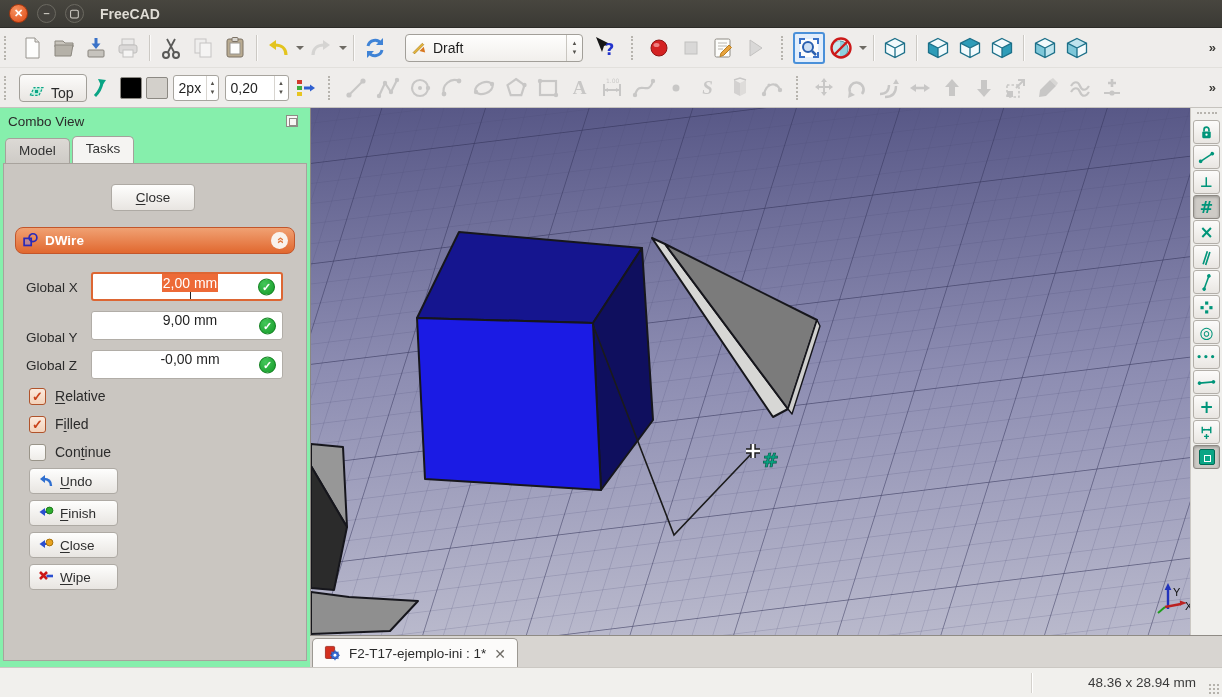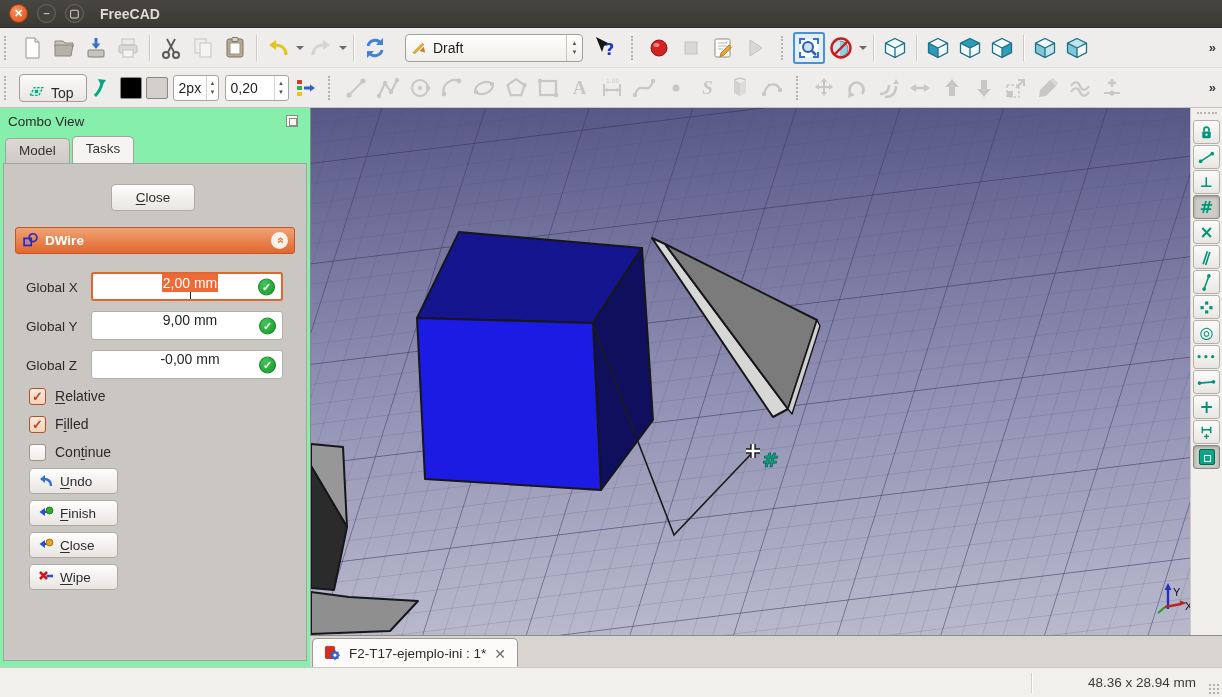--- a/index.html
+++ b/index.html
@@ -52,21 +52,21 @@
   .tab{padding:4px 13px;border:1px solid #a5a19b;border-bottom:none;border-radius:5px 5px 0 0;
     background:linear-gradient(#dcd9d5,#cecbc6);color:#333;margin-right:2px;font-size:13.5px;height:25px;}
   .tab.active{background:#f5f4f2;height:27px;font-weight:normal;}
   .taskarea{position:absolute;left:3px;right:3px;top:55px;bottom:6px;background:#cac6c1;border:1px solid #a8a39d;}
 
   .btn{background:linear-gradient(#fefefd,#e8e5e1);border:1px solid #aeaaa4;border-radius:4px;color:#2e2e2e;
     display:flex;align-items:center;justify-content:center;font-size:13.5px;}
   .u{text-decoration:underline;text-underline-offset:2px;}
   .close-top{position:absolute;left:107px;top:20px;width:84px;height:27px;}
 
-  .dwire{position:absolute;left:11px;top:63px;width:280px;height:27px;border-radius:3px;
+  .dwire{position:absolute;left:11px;top:63px;width:280px;height:27px;border-radius:8px;
     background:linear-gradient(#f0a173,#e1682f);border:1px solid #c2562b;
     display:flex;align-items:center;padding:0 6px;gap:6px;color:#fff;font-weight:bold;font-size:13.5px;}
   .dwire .collapse{margin-left:auto;width:17px;height:17px;border-radius:50%;background:#f9f2ec;color:#e0763c;
     display:flex;align-items:center;justify-content:center;}
   .dwire .collapse span{display:inline-block;transform:rotate(-90deg);font-weight:bold;font-size:12px;letter-spacing:-1px;}
 
   .flabel{position:absolute;left:22px;width:64px;height:30px;display:flex;align-items:center;font-size:13.5px;color:#2b2b2b;}
   .inp{position:absolute;left:87px;width:192px;height:29px;background:#fff;border:1px solid #b1ada7;border-radius:3px;
     display:flex;align-items:center;padding-left:6px;font-size:14px;color:#1f1f1f;flex-direction:column;}
   .inp.focus{border:2px solid #dd6633;}
@@ -692,21 +692,21 @@
         </span>
     </div>
 
     <div class="flabel" style="top:108px;">Global X</div>
     <div class="inp focus" style="top:108px;">
       <span class="selval">2,00 mm</span>
       <span class="caret"></span>
       <span class="check"></span>
     </div>
 
-    <div class="flabel" style="top:147px;">Global Y</div>
+    <div class="flabel" style="top:158px;">Global Y</div>
     <div class="inp" style="top:147px;">
       <span>9,00 mm</span>
       <span class="check"></span>
     </div>
 
     <div class="flabel" style="top:186px;">Global Z</div>
     <div class="inp" style="top:186px;">
       <span>-0,00 mm</span>
       <span class="check"></span>
     </div>

